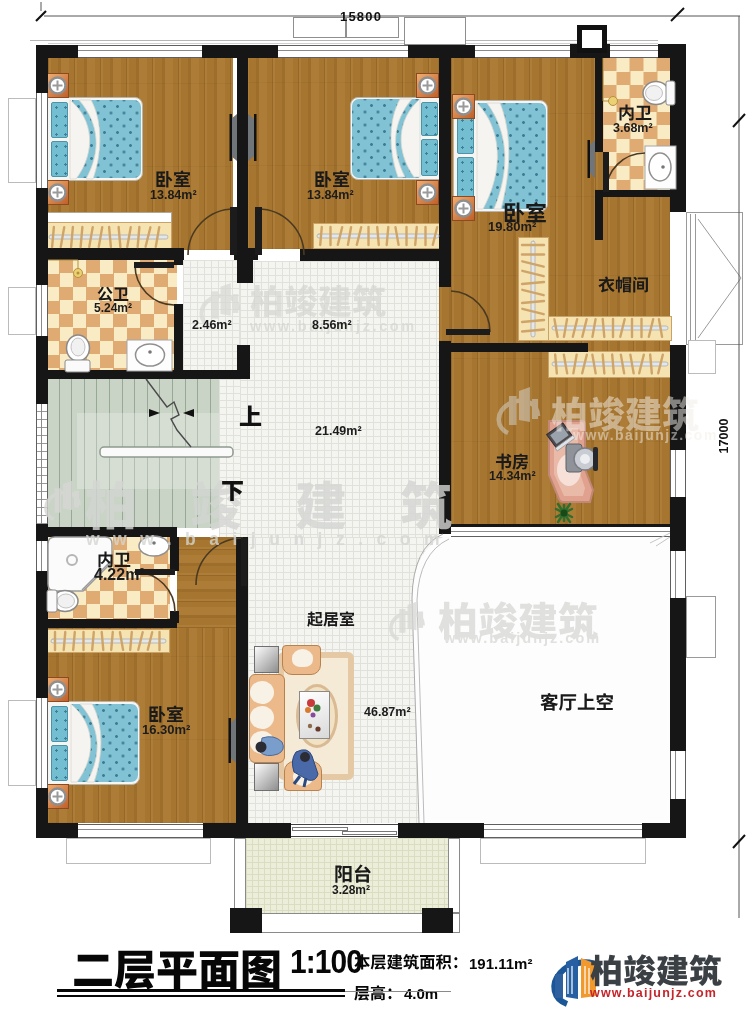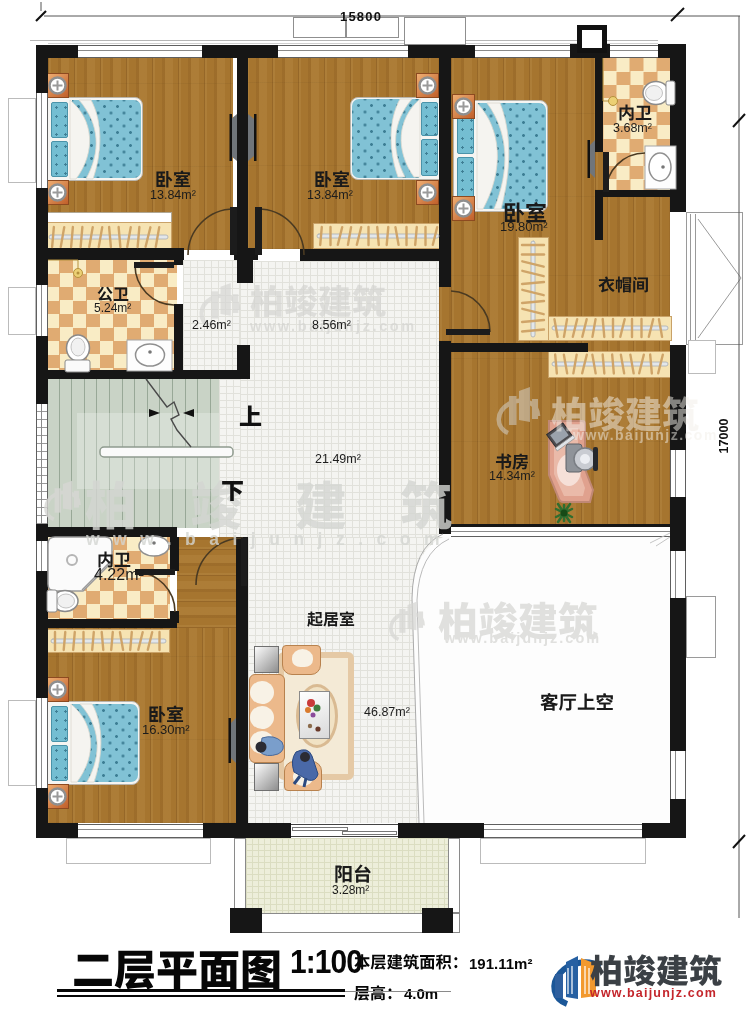--- a/index.html
+++ b/index.html
@@ -17,21 +17,21 @@
  background-size:27px 27px}
 .balc{position:absolute;background:#edeeda;background-image:
  linear-gradient(#dbddc1 1px, rgba(0,0,0,0) 1px),linear-gradient(90deg,#dbddc1 1px, rgba(0,0,0,0) 1px);
  background-size:6px 6px}
 .stair{position:absolute;background:#c9d3c6;background-image:
  repeating-linear-gradient(90deg,#98a897 0 1px, rgba(0,0,0,0) 1px 12.6px)}
 .win{position:absolute;background:#fff;border-top:1px solid #5f5f5f;border-bottom:1px solid #5f5f5f;
  background-image:linear-gradient(rgba(0,0,0,0) 4px,#8a8a8a 4px,#8a8a8a 5px,rgba(0,0,0,0) 5px)}
 .winv{position:absolute;background:#fff;border-left:1px solid #5f5f5f;border-right:1px solid #5f5f5f;
  background-image:linear-gradient(90deg,rgba(0,0,0,0) 4px,#8a8a8a 4px,#8a8a8a 5px,rgba(0,0,0,0) 5px)}
-.num{position:absolute;font-weight:normal;color:#1c1c1c;font-size:12.5px;white-space:nowrap;letter-spacing:0}
+.num{position:absolute;font-weight:bold;color:#1c1c1c;font-size:12.5px;white-space:nowrap;letter-spacing:0}
 .obox{position:absolute;border:1px solid #999;background:#fff}
 .ns{position:absolute;width:23px;height:25px;background:linear-gradient(135deg,#efae72,#c05f2a);border:1.5px solid #8d4a20}
 .pil{position:absolute;background:#74bed2;border:1px solid #4a93a9;border-radius:2px;background-image:radial-gradient(circle,#3f7f95 1px,rgba(0,0,0,0) 1.4px);background-size:9px 9px}
 .mat{position:absolute;background:#81c2d5;background-image:radial-gradient(circle,#3d7e94 1.2px,rgba(0,0,0,0) 1.6px),radial-gradient(circle,#3d7e94 1.2px,rgba(0,0,0,0) 1.6px);background-size:13px 13px,13px 13px;background-position:0 0,6.5px 6.5px}
 .bedf{position:absolute;background:#f6f5f2;border:1px solid #b9b4ab}
 .rack{position:absolute;background:#f6e3b2;border:1px solid #c9a268}
 </style></head>
 <body>
 <div id="page">
 
@@ -720,35 +720,35 @@
         </g>
 </g>
 
 <use href="#t-logotxt" transform="translate(590,983) scale(0.33)" fill="#3b4045"></use>
 </svg>
 
 <div class="num" style="left:150px;top:188px">13.84m²</div>
 
 <div class="num" style="left:307px;top:188px">13.84m²</div>
 
-<div class="num" style="left:500px;top:219px;font-size:13px">19.80m²</div>
+<div class="num" style="left:488px;top:219px;font-size:13px">19.80m²</div>
 
 <div class="num" style="left:142px;top:722px;font-size:13px">16.30m²</div>
 
 <div class="num" style="left:94px;top:301px;font-size:12px">5.24m²</div>
 
 <div class="num" style="left:94px;top:566px;font-size:16px">4.22m²</div>
 
 <div class="num" style="left:613px;top:121px">3.68m²</div>
 
 <div class="num" style="left:192px;top:318px">2.46m²</div>
 
 <div class="num" style="left:312px;top:318px">8.56m²</div>
 
-<div class="num" style="left:315px;top:452px">21.49m²</div>
+<div class="num" style="left:315px;top:424px">21.49m²</div>
 
 <div class="num" style="left:489px;top:469px">14.34m²</div>
 
 <div class="num" style="left:364px;top:705px">46.87m²</div>
 
 <div class="num" style="left:332px;top:883px;font-size:12px">3.28m²</div>
 
 <div class="dim abs" style="left:340px;top:9px;font-size:13px;font-weight:bold;color:#111;letter-spacing:1.2px">15800</div>
 
 <div class="dim abs" style="left:707px;top:429px;font-size:12.5px;font-weight:bold;color:#111;transform:rotate(-90deg);transform-origin:center">17000</div>

